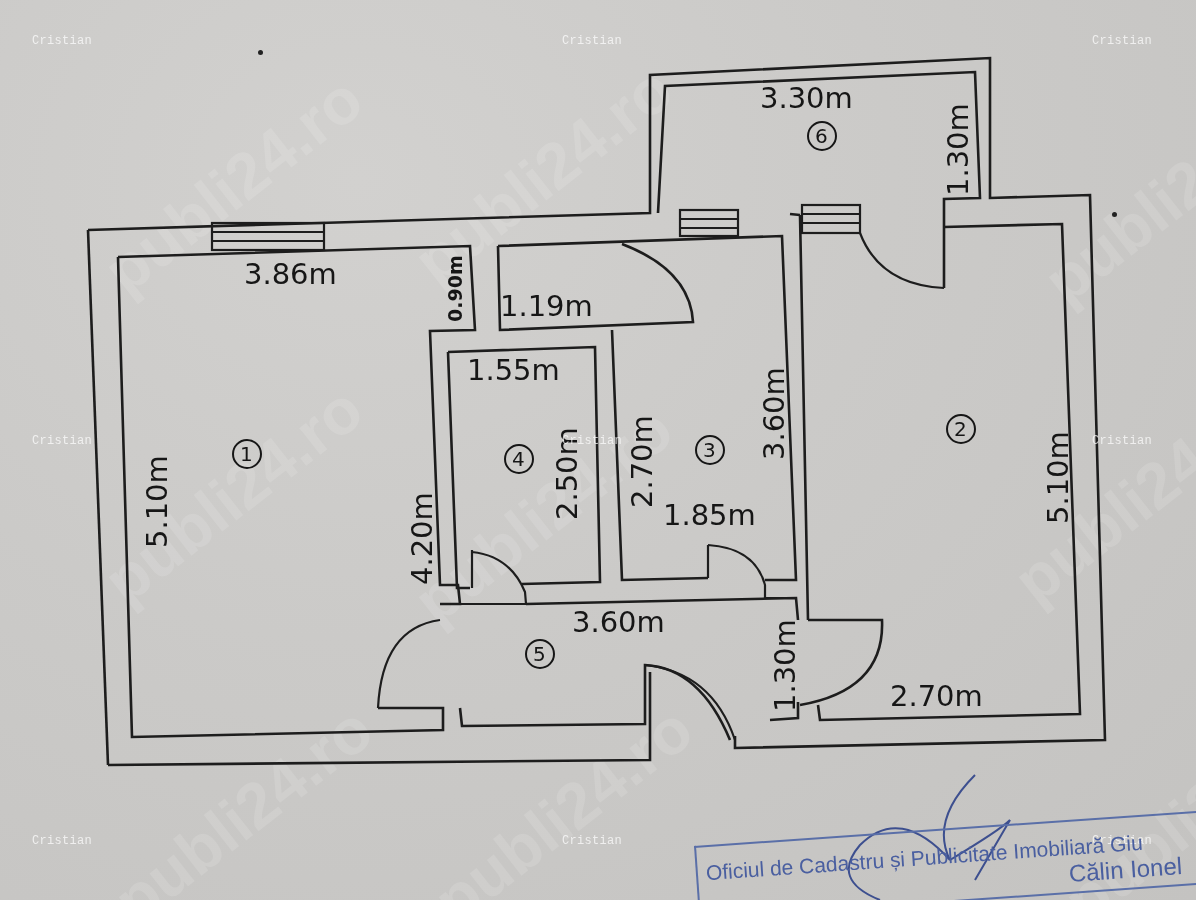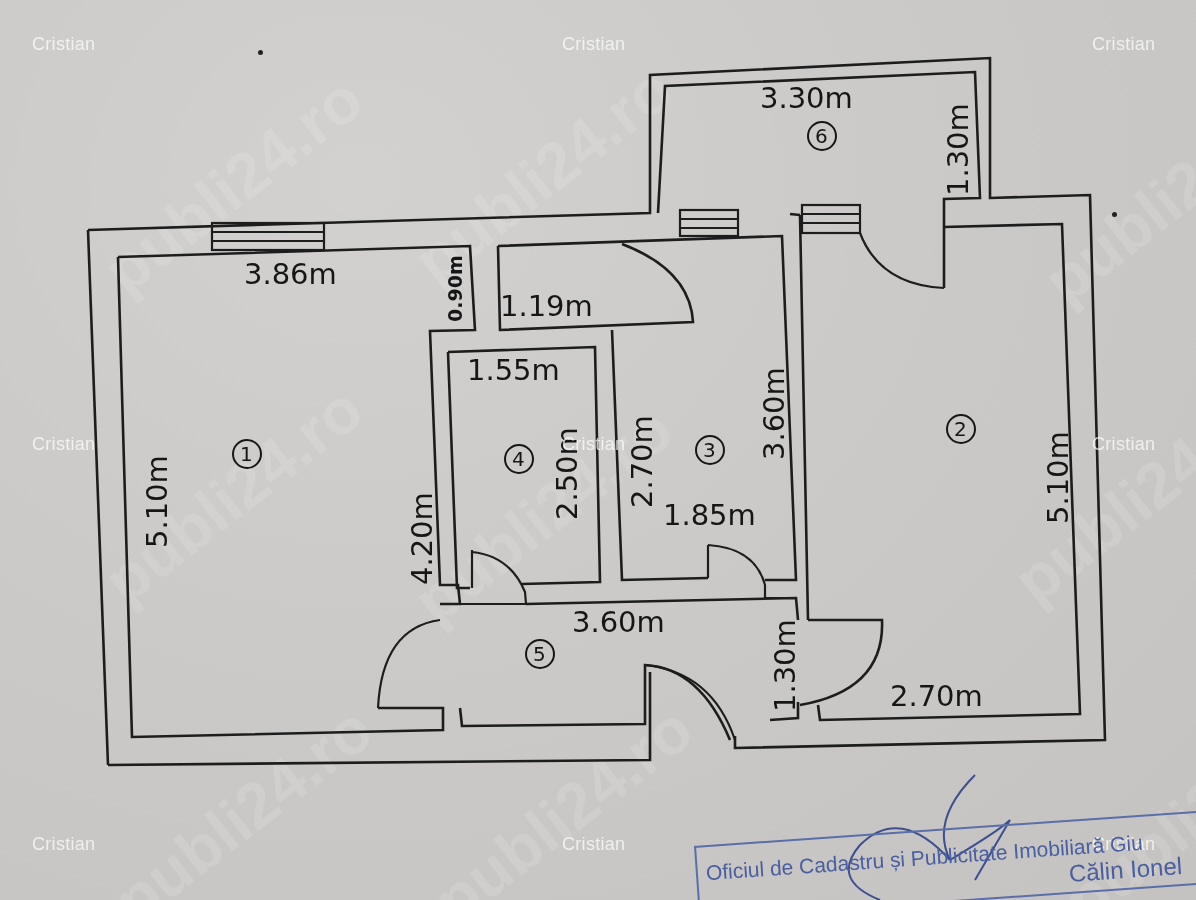--- a/index.html
+++ b/index.html
@@ -8,21 +8,21 @@
     background:
       radial-gradient(ellipse at 30% 20%, #d2d1cf 0%, #cbcac8 45%, #c4c3c1 100%);
   }
   svg.plan{position:absolute;left:0;top:0;width:1196px;height:900px;}
   .wall{fill:none;stroke:#1d1d1d;stroke-width:2.6;stroke-linejoin:miter;}
   .thin{fill:none;stroke:#1d1d1d;stroke-width:2.2;}
   .dim{font-family:"DejaVu Sans",sans-serif;font-size:29px;fill:#161616;}
   .dim-sm{font-family:"DejaVu Sans",sans-serif;font-size:19px;fill:#161616;font-weight:bold;}
   .room-num{font-family:"DejaVu Sans",sans-serif;font-size:20px;fill:#161616;}
   .room-circle{fill:none;stroke:#161616;stroke-width:2;}
-  .wm-corner{position:absolute;font-family:Liberation Sans, sans-serif;font-size:18px;color:rgba(255,255,255,0.72);letter-spacing:0.3px;}
+  .wm-corner{position:absolute;font-family:Liberation Mono, monospace;font-size:12px;color:rgba(255,255,255,0.72);letter-spacing:0.3px;}
   .wm-diag{position:absolute;font-family:"Liberation Sans",sans-serif;font-size:64px;font-weight:bold;color:rgba(255,255,255,0.13);transform:rotate(-38deg);transform-origin:left top;white-space:nowrap;}
   .stamp{position:absolute;left:694px;top:846px;width:520px;height:70px;border:2px solid #5a6fa8;border-right:none;transform:rotate(-4deg);transform-origin:left top;}
   .stamp-line1{position:absolute;left:8px;top:14px;font-family:"Liberation Sans",sans-serif;font-size:21px;color:#4a5fa0;white-space:nowrap;}
   .stamp-line2{position:absolute;left:370px;top:38px;font-family:"Liberation Sans",sans-serif;font-size:24px;color:#4a5fa0;white-space:nowrap;}
   .dot{position:absolute;width:5px;height:5px;border-radius:50%;background:#222;}
 </style>
 </head>
 <body>
 
 <div class="paper">

